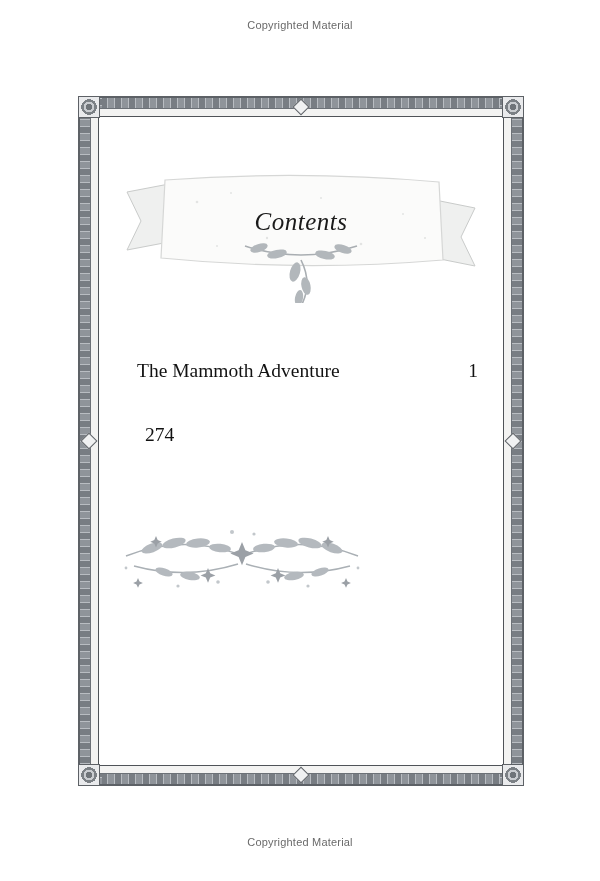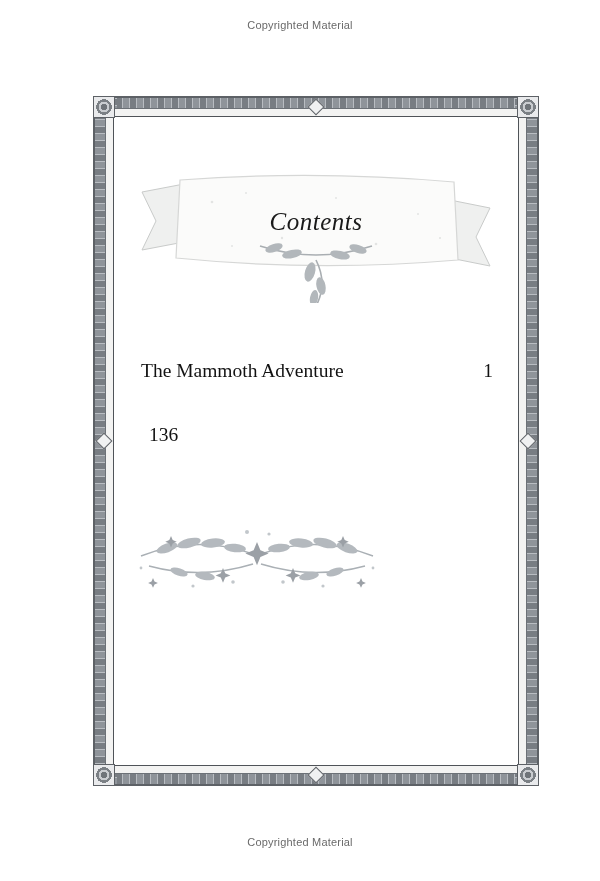--- a/index.html
+++ b/index.html
@@ -27,21 +27,21 @@
     font-size: 11px;
     color: #6a6a6a;
     letter-spacing: 0.2px;
   }
   .watermark.top { top: 19px; }
   .watermark.bottom { bottom: 33px; }
 
   
   .book-sheet {
     position: absolute;
-    left: 93px;
+    left: 78px;
     top: 96px;
     width: 446px;
     height: 690px;
     background: #fdfdfd;
   }
 
   
   .frame-outer {
     position: absolute;
     inset: 0;
@@ -140,21 +140,21 @@
     text-align: center;
     font-family: "Liberation Serif", serif;
     font-style: italic;
     font-size: 25px;
     color: #1a1a1a;
     letter-spacing: 0.5px;
   }
 
   
   .toc {
-    margin: 52px 12px 0 14px;
+    margin: 52px 12px 0 25px;
   }
   .toc-row {
     display: flex;
     align-items: flex-start;
     justify-content: space-between;
     margin-bottom: 32px;
   }
   .toc-title {
     font-size: 19.5px;
     color: #121212;
@@ -241,21 +241,21 @@
 
       
       <div class="toc">
 
         <div class="toc-row">
           <div class="toc-title">The Mammoth Adventure</div>
           <div class="toc-page">1</div>
         </div>
 
         <div class="toc-row">
-          <div class="toc-page">136</div>
+          <div class="toc-page">274</div>
         </div>
 
       </div>
 
       
       <svg class="flourish" viewBox="0 0 260 78">
         <g stroke="#aab0b5" stroke-width="1.5" fill="none">
           <path d="M14 40 Q70 18 126 38"></path>
           <path d="M246 40 Q190 18 134 38"></path>
           <path d="M22 50 Q74 64 126 48"></path>

